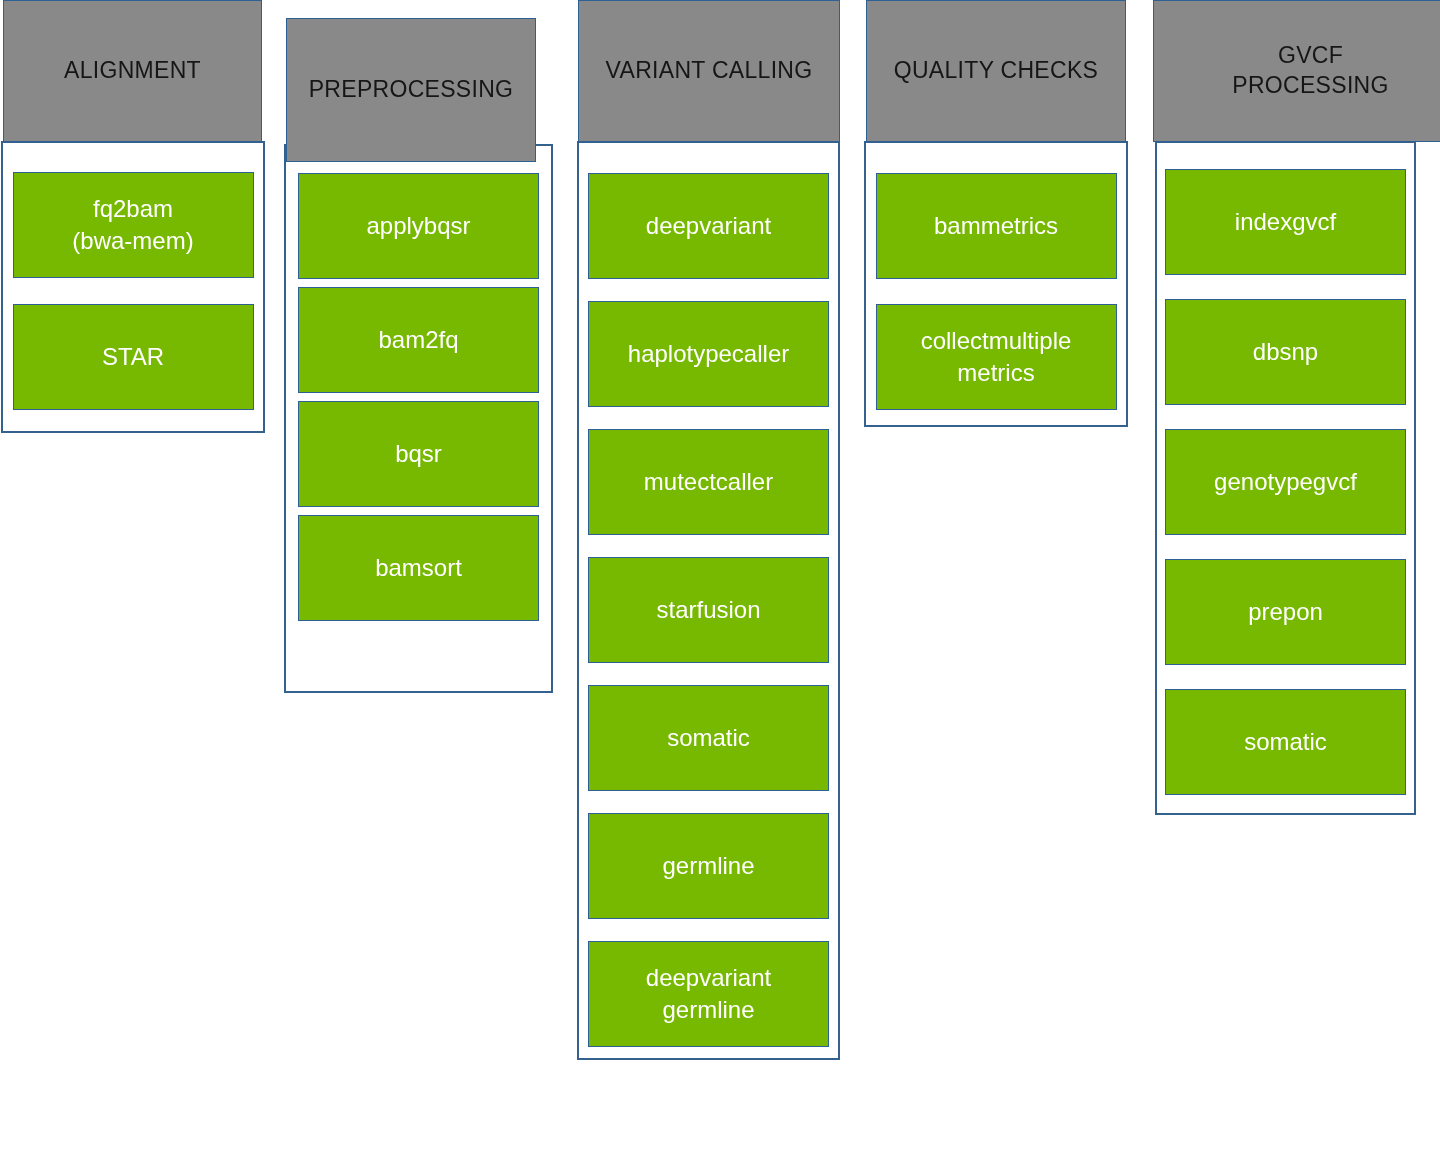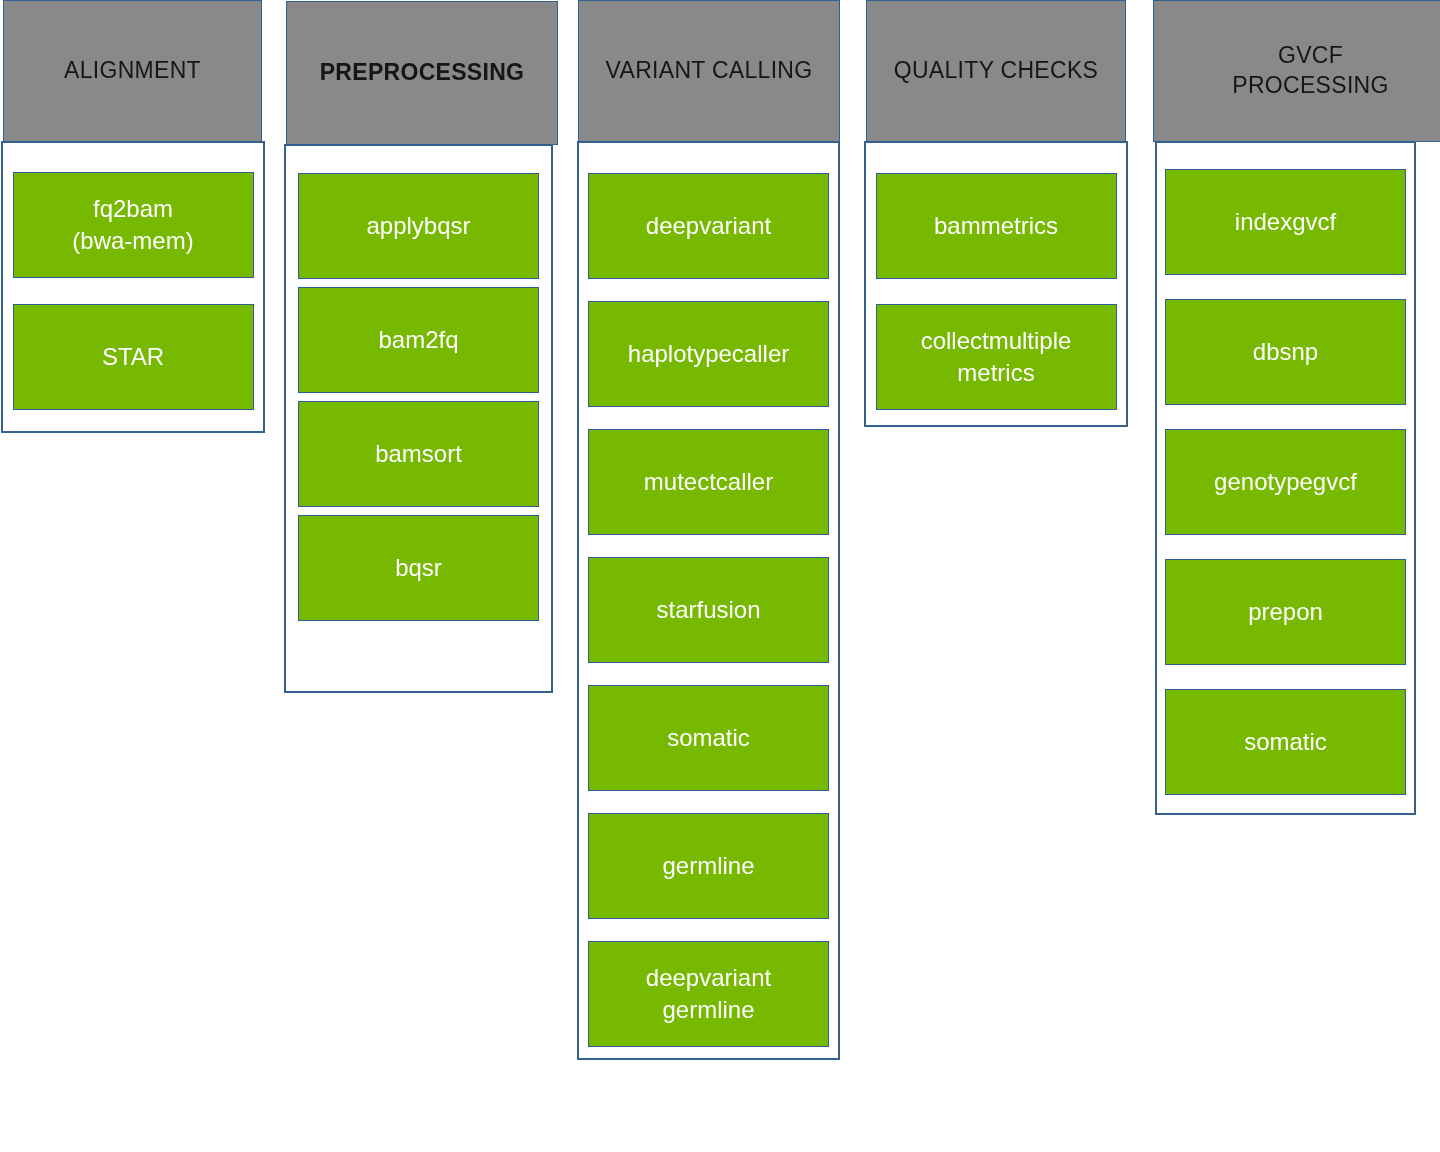--- a/index.html
+++ b/index.html
@@ -58,21 +58,21 @@
     color: #ffffff;
     font-size: 24px;
     line-height: 1.35;
     text-align: center;
     white-space: pre-line;
   }
   
   .h1 { left: 3px;    top: 0;   width: 259px; height: 142px; }
   .b1 { left: 1px;    top: 141px; width: 264px; height: 292px; padding-top: 29px; gap: 26px; }
   
-  .h2 { left: 286px;  top: 1px; width: 272px; height: 144px; font-weight: bold; }
+  .h2 { left: 286px;  top: 18px; width: 250px; height: 144px; }
   .b2 { left: 284px;  top: 144px; width: 269px; height: 549px; padding-top: 27px; gap: 8px; }
   
   .h3 { left: 578px;  top: 0;   width: 262px; height: 142px; }
   .b3 { left: 577px;  top: 141px; width: 263px; height: 919px; padding-top: 30px; gap: 22px; }
   
   .h4 { left: 866px;  top: 0;   width: 260px; height: 142px; }
   .b4 { left: 864px;  top: 141px; width: 264px; height: 286px; padding-top: 30px; gap: 25px; }
   
   .h5 { left: 1153px; top: 0;   width: 315px; height: 142px; }
   .b5 { left: 1155px; top: 141px; width: 261px; height: 674px; padding-top: 26px; gap: 24px; }
@@ -99,24 +99,24 @@
     <span class="title">PREPROCESSING</span>
   </div>
   <div class="col-body b2">
     <div class="tool-box">
       <span class="label">applybqsr</span>
     </div>
     <div class="tool-box">
       <span class="label">bam2fq</span>
     </div>
     <div class="tool-box">
-      <span class="label">bamsort</span>
+      <span class="label">bqsr</span>
     </div>
     <div class="tool-box">
-      <span class="label">bqsr</span>
+      <span class="label">bamsort</span>
     </div>
   </div>
 
   <div class="col-header h3">
     <span class="title">VARIANT CALLING</span>
   </div>
   <div class="col-body b3">
     <div class="tool-box">
       <span class="label">deepvariant</span>
     </div>

